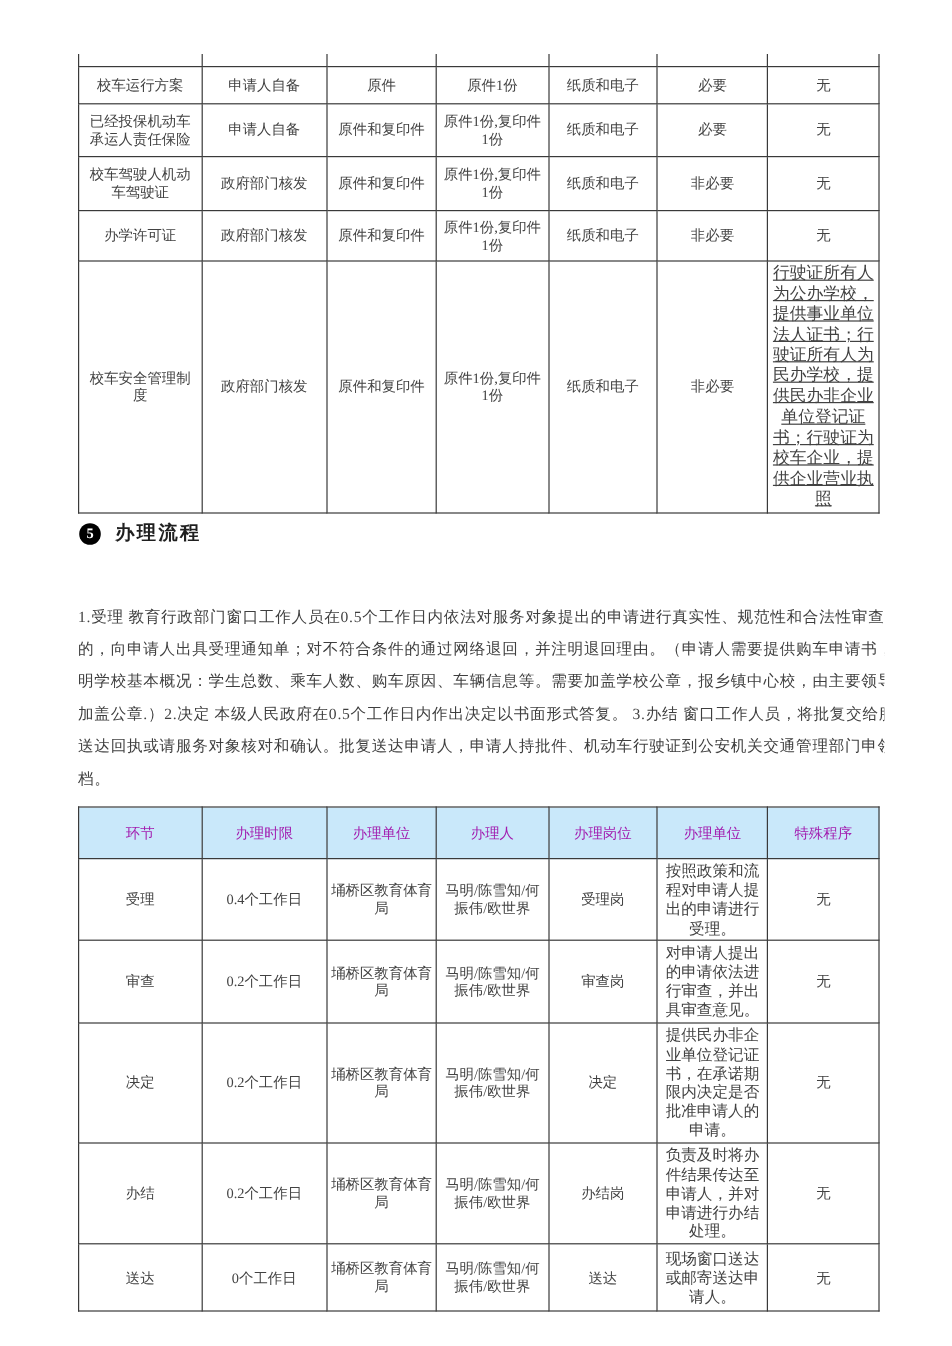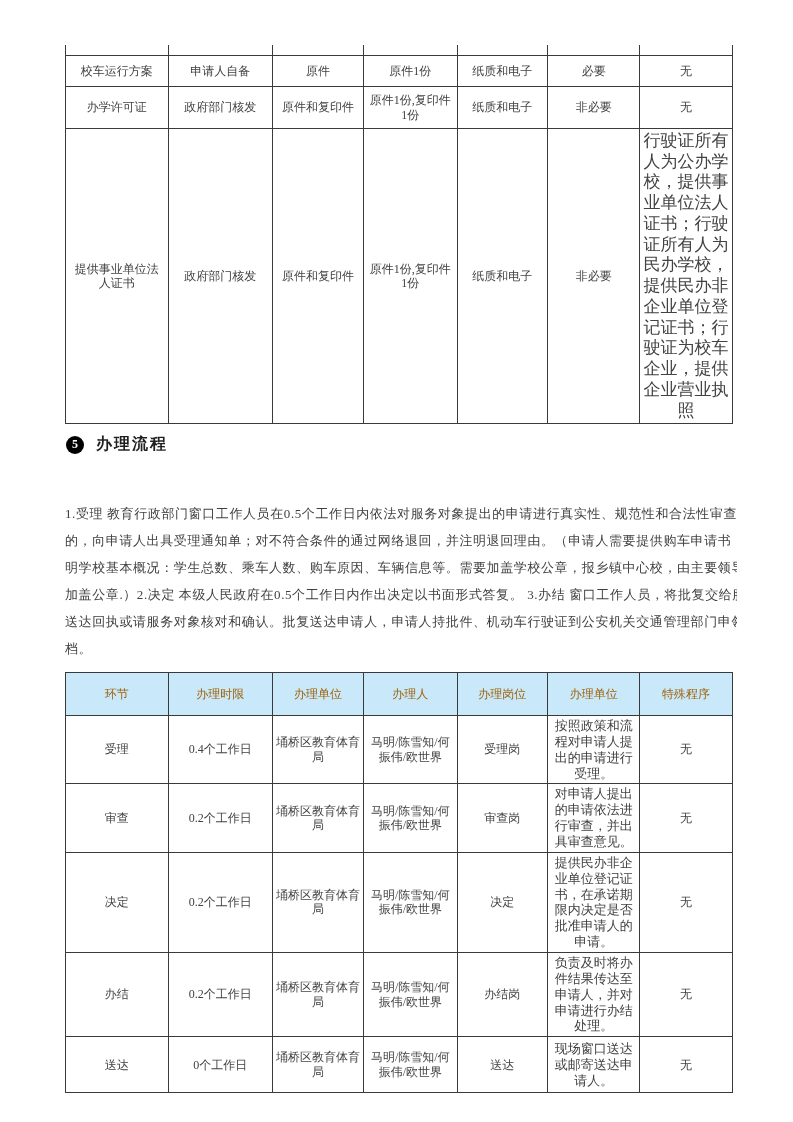--- a/index.html
+++ b/index.html
@@ -33,23 +33,24 @@
     font-weight:normal;
     word-break:break-word;
   }
   #top-table{top:45px;}
   #top-table tr.stub td{
     border-top:none;
     height:10px;
     padding:0;
   }
   .remark-cell{
-    font-size:17px;
+    font-size:14px;
     line-height:1.2;
     padding:3px 2px;
+    text-decoration:underline;
   }
 
   
   .section-head{
     position:absolute;
     left:66px;top:434px;
     display:flex;align-items:center;gap:12px;
     font-size:16px;
     font-weight:600;
     color:#1f1f1f;
@@ -81,21 +82,21 @@
     font-size:13px;
     letter-spacing:0.6px;
     color:#3f3f3f;
   }
 
   
   #flow-table{top:672px;}
   #flow-table thead td{
     background:#c9e8fa;
     height:38px;
-    color:#a16207;
+    color:#a21caf;
   }
   #flow-table tbody td{color:#424242;}
   .h-step{height:60px;}
   .h-review{height:64px;}
   .h-decide{height:84px;}
   .h-finish{height:72px;}
   .h-deliver{height:56px;}
   .duty-cell{font-size:13px;line-height:1.22;padding:2px 2px;}
 </style>
 </head>
@@ -125,31 +126,49 @@
       </tr>
       <tr style="height:31px;">
         <td>校车运行方案</td>
         <td>申请人自备</td>
         <td>原件</td>
         <td>原件1份</td>
         <td>纸质和电子</td>
         <td>必要</td>
         <td>无</td>
       </tr>
+      <tr style="height:44px;">
+        <td>已经投保机动车承运人责任保险</td>
+        <td>申请人自备</td>
+        <td>原件和复印件</td>
+        <td>原件1份,复印件1份</td>
+        <td>纸质和电子</td>
+        <td>必要</td>
+        <td>无</td>
+      </tr>
+      <tr style="height:45px;">
+        <td>校车驾驶人机动车驾驶证</td>
+        <td>政府部门核发</td>
+        <td>原件和复印件</td>
+        <td>原件1份,复印件1份</td>
+        <td>纸质和电子</td>
+        <td>非必要</td>
+        <td>无</td>
+      </tr>
       <tr style="height:42px;">
         <td>办学许可证</td>
         <td>政府部门核发</td>
         <td>原件和复印件</td>
         <td>原件1份,复印件1份</td>
         <td>纸质和电子</td>
         <td>非必要</td>
         <td>无</td>
       </tr>
       <tr style="height:146px;">
-        <td>提供事业单位法人证书</td>
+        <td>校车安全管理制度</td>
         <td>政府部门核发</td>
         <td>原件和复印件</td>
         <td>原件1份,复印件1份</td>
         <td>纸质和电子</td>
         <td>非必要</td>
         <td class="remark-cell">行驶证所有人为公办学校，提供事业单位法人证书；行驶证所有人为民办学校，提供民办非企业单位登记证书；行驶证为校车企业，提供企业营业执照</td>
       </tr>
     </tbody>
   </table>
 

